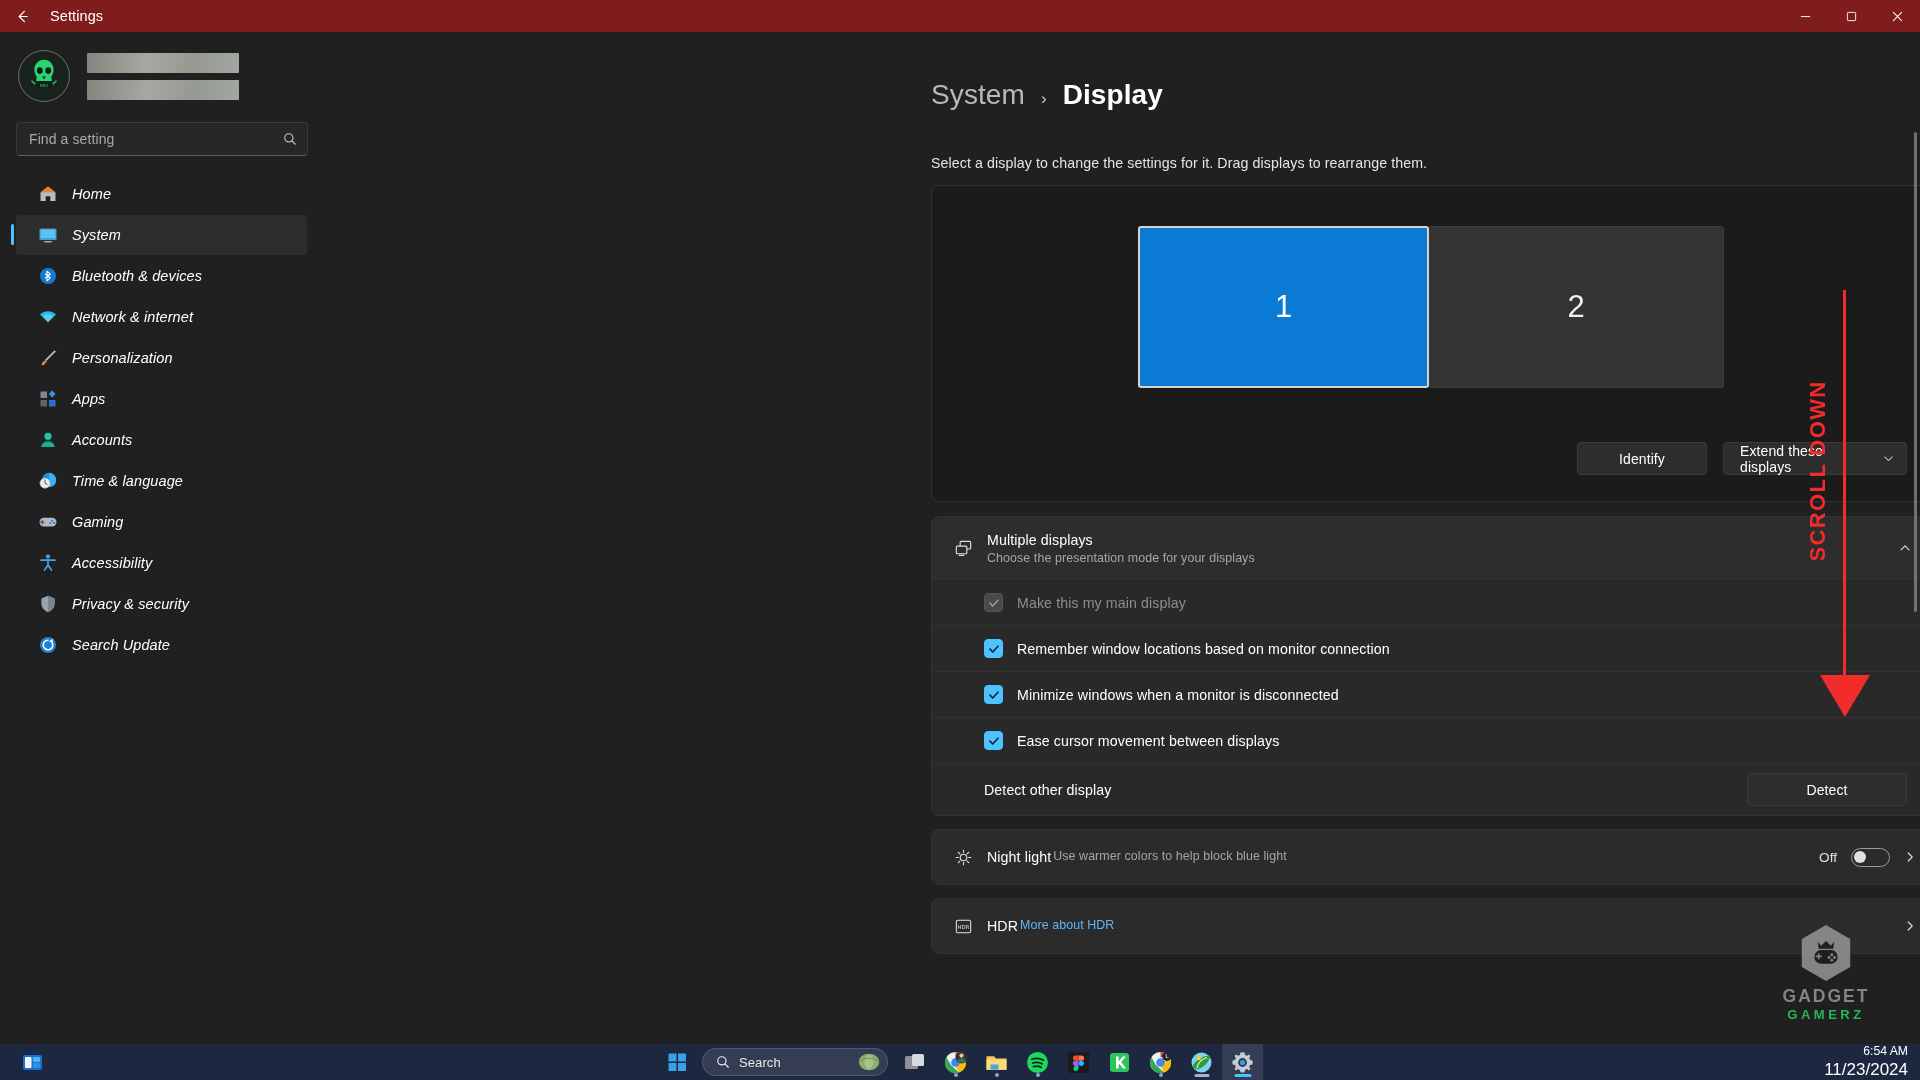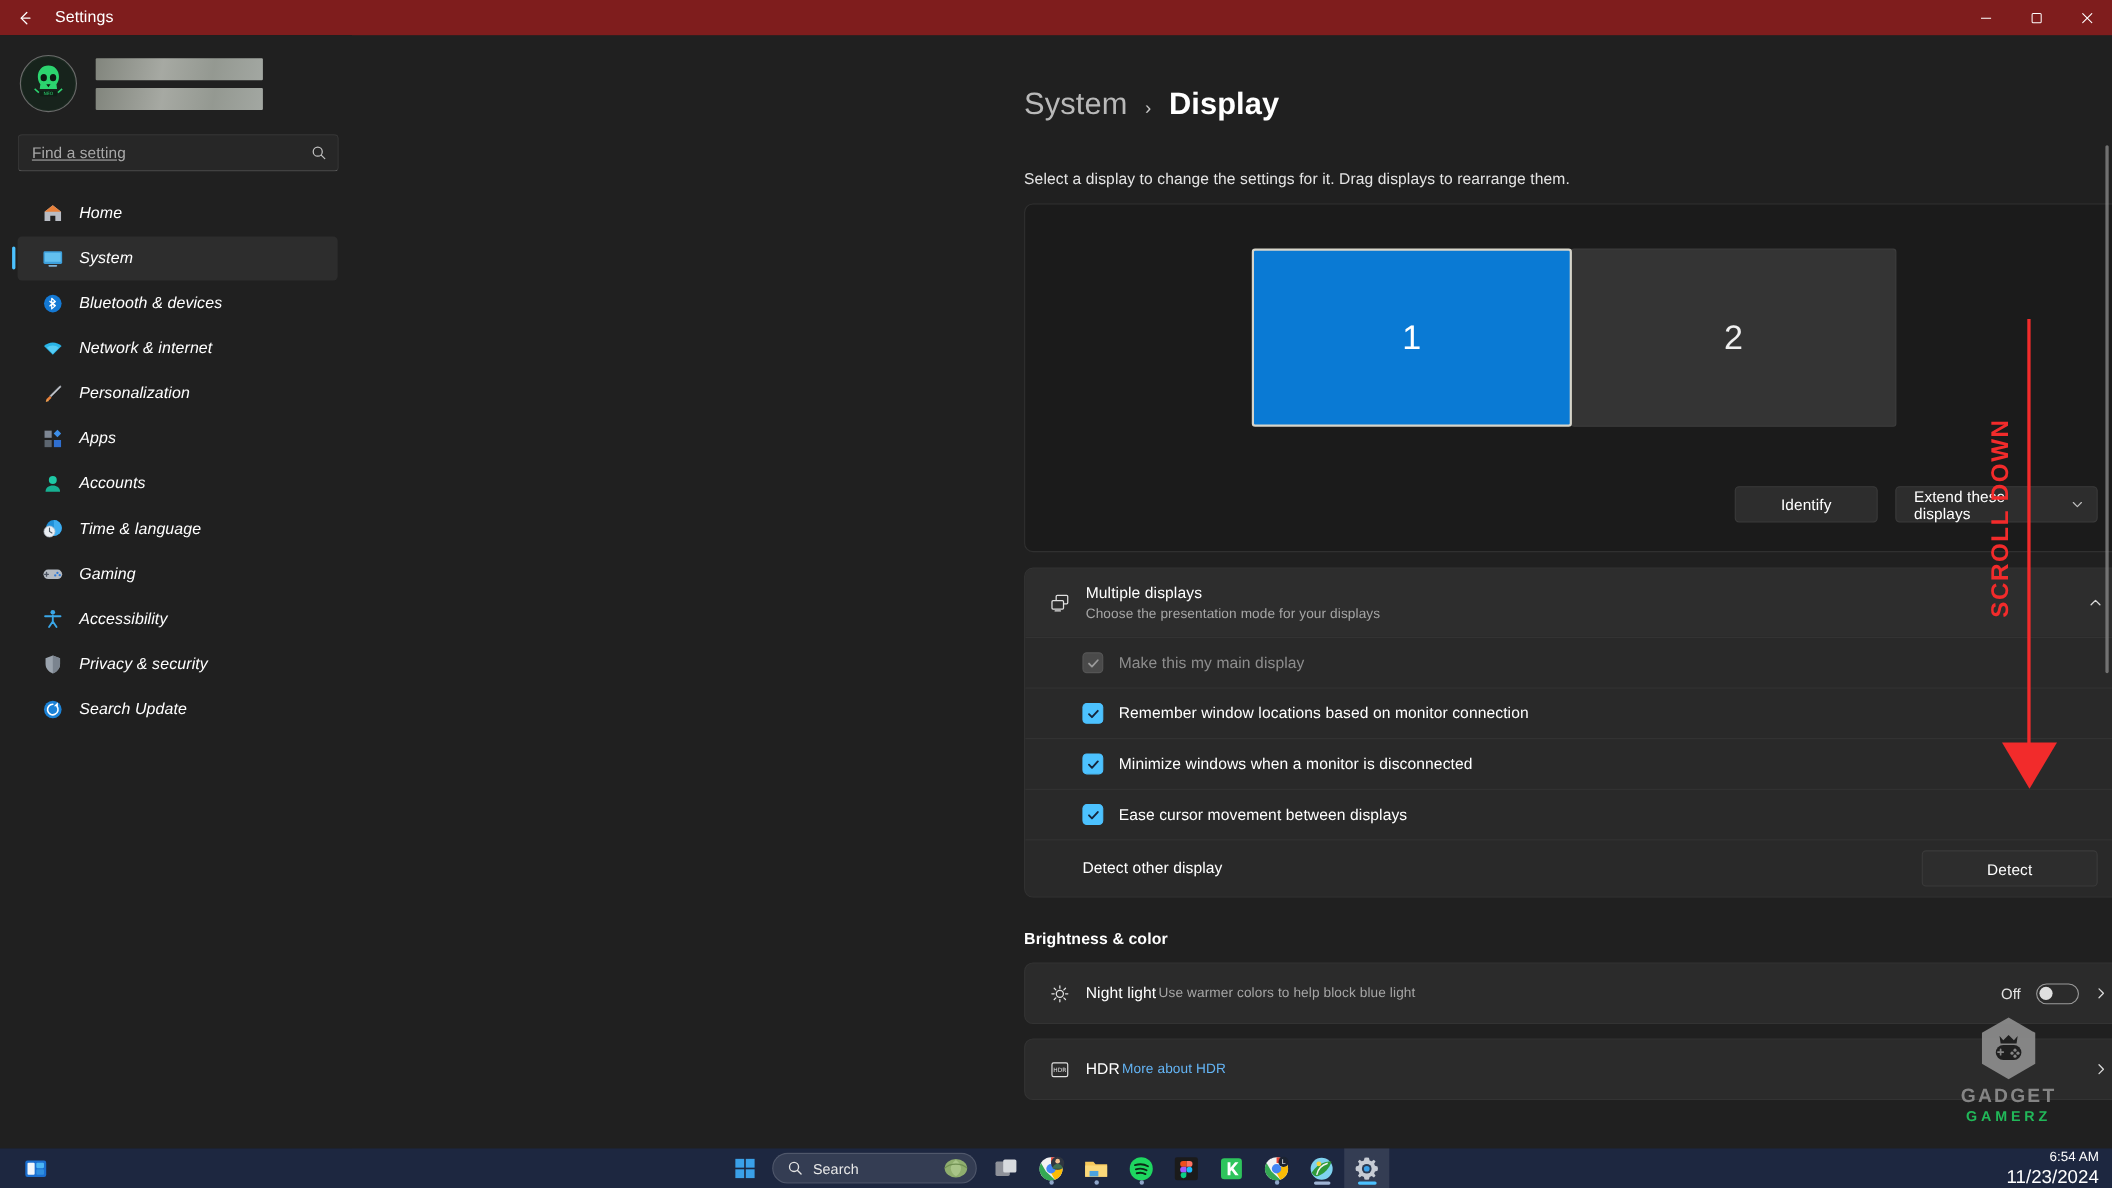--- a/index.html
+++ b/index.html
@@ -67,21 +67,21 @@
   .redacted.second { height:20px; }
 
   #search-wrap { padding:4px 0 0 16px; }
   #search-box {
     width:292px; height:34px; background:#272727;
     border:1px solid #3a3a3a; border-bottom-color:#5c5c5c;
     border-radius:4px; display:flex; align-items:center;
     padding:0 10px 0 12px; cursor:text;
   }
   #search-input-text {
-    flex:1; font-size:14px; color:#a9a9a9; letter-spacing:.1px;text-decoration:underline;
+    flex:1; font-size:14px; color:#a9a9a9; letter-spacing:.1px;
   }
   #search-icon svg { width:14px; height:14px; display:block; }
 
   #nav { margin-top:18px; display:flex; flex-direction:column; gap:0; padding-left:16px;font-style:italic; }
   .nav-item {
     height:40px; display:flex; align-items:center; gap:14px;
     border-radius:4px; padding-left:21px; position:relative;
     cursor:pointer; margin-bottom:1px;
   }
   .nav-item.active { background:#2d2d2d; }
@@ -588,21 +588,20 @@
             </span>
             <span class="cb-label">Ease cursor movement between displays</span>
           </div>
 
           <div id="detect-row">
             <span id="detect-label">Detect other display</span>
             <span class="btn" id="detect-btn">Detect</span>
           </div>
         </div>
 
-        <div id="bc-heading">Brightness &amp; color</div>
 
         <div class="setting-card">
           <span class="sc-icon">
             <svg viewBox="0 0 22 22" fill="none" stroke="#e2e2e2" stroke-width="1.2">
               <circle cx="11" cy="11" r="3.4"></circle>
               <path d="M11 3.4v2.2M11 16.4v2.2M3.4 11h2.2M16.4 11h2.2M5.6 5.6l1.6 1.6M14.8 14.8l1.6 1.6M16.4 5.6l-1.6 1.6M7.2 14.8l-1.6 1.6" stroke-linecap="round"></path>
             </svg>
           </span>
           <div class="sc-text">
             <div class="sc-title">Night light</div>

